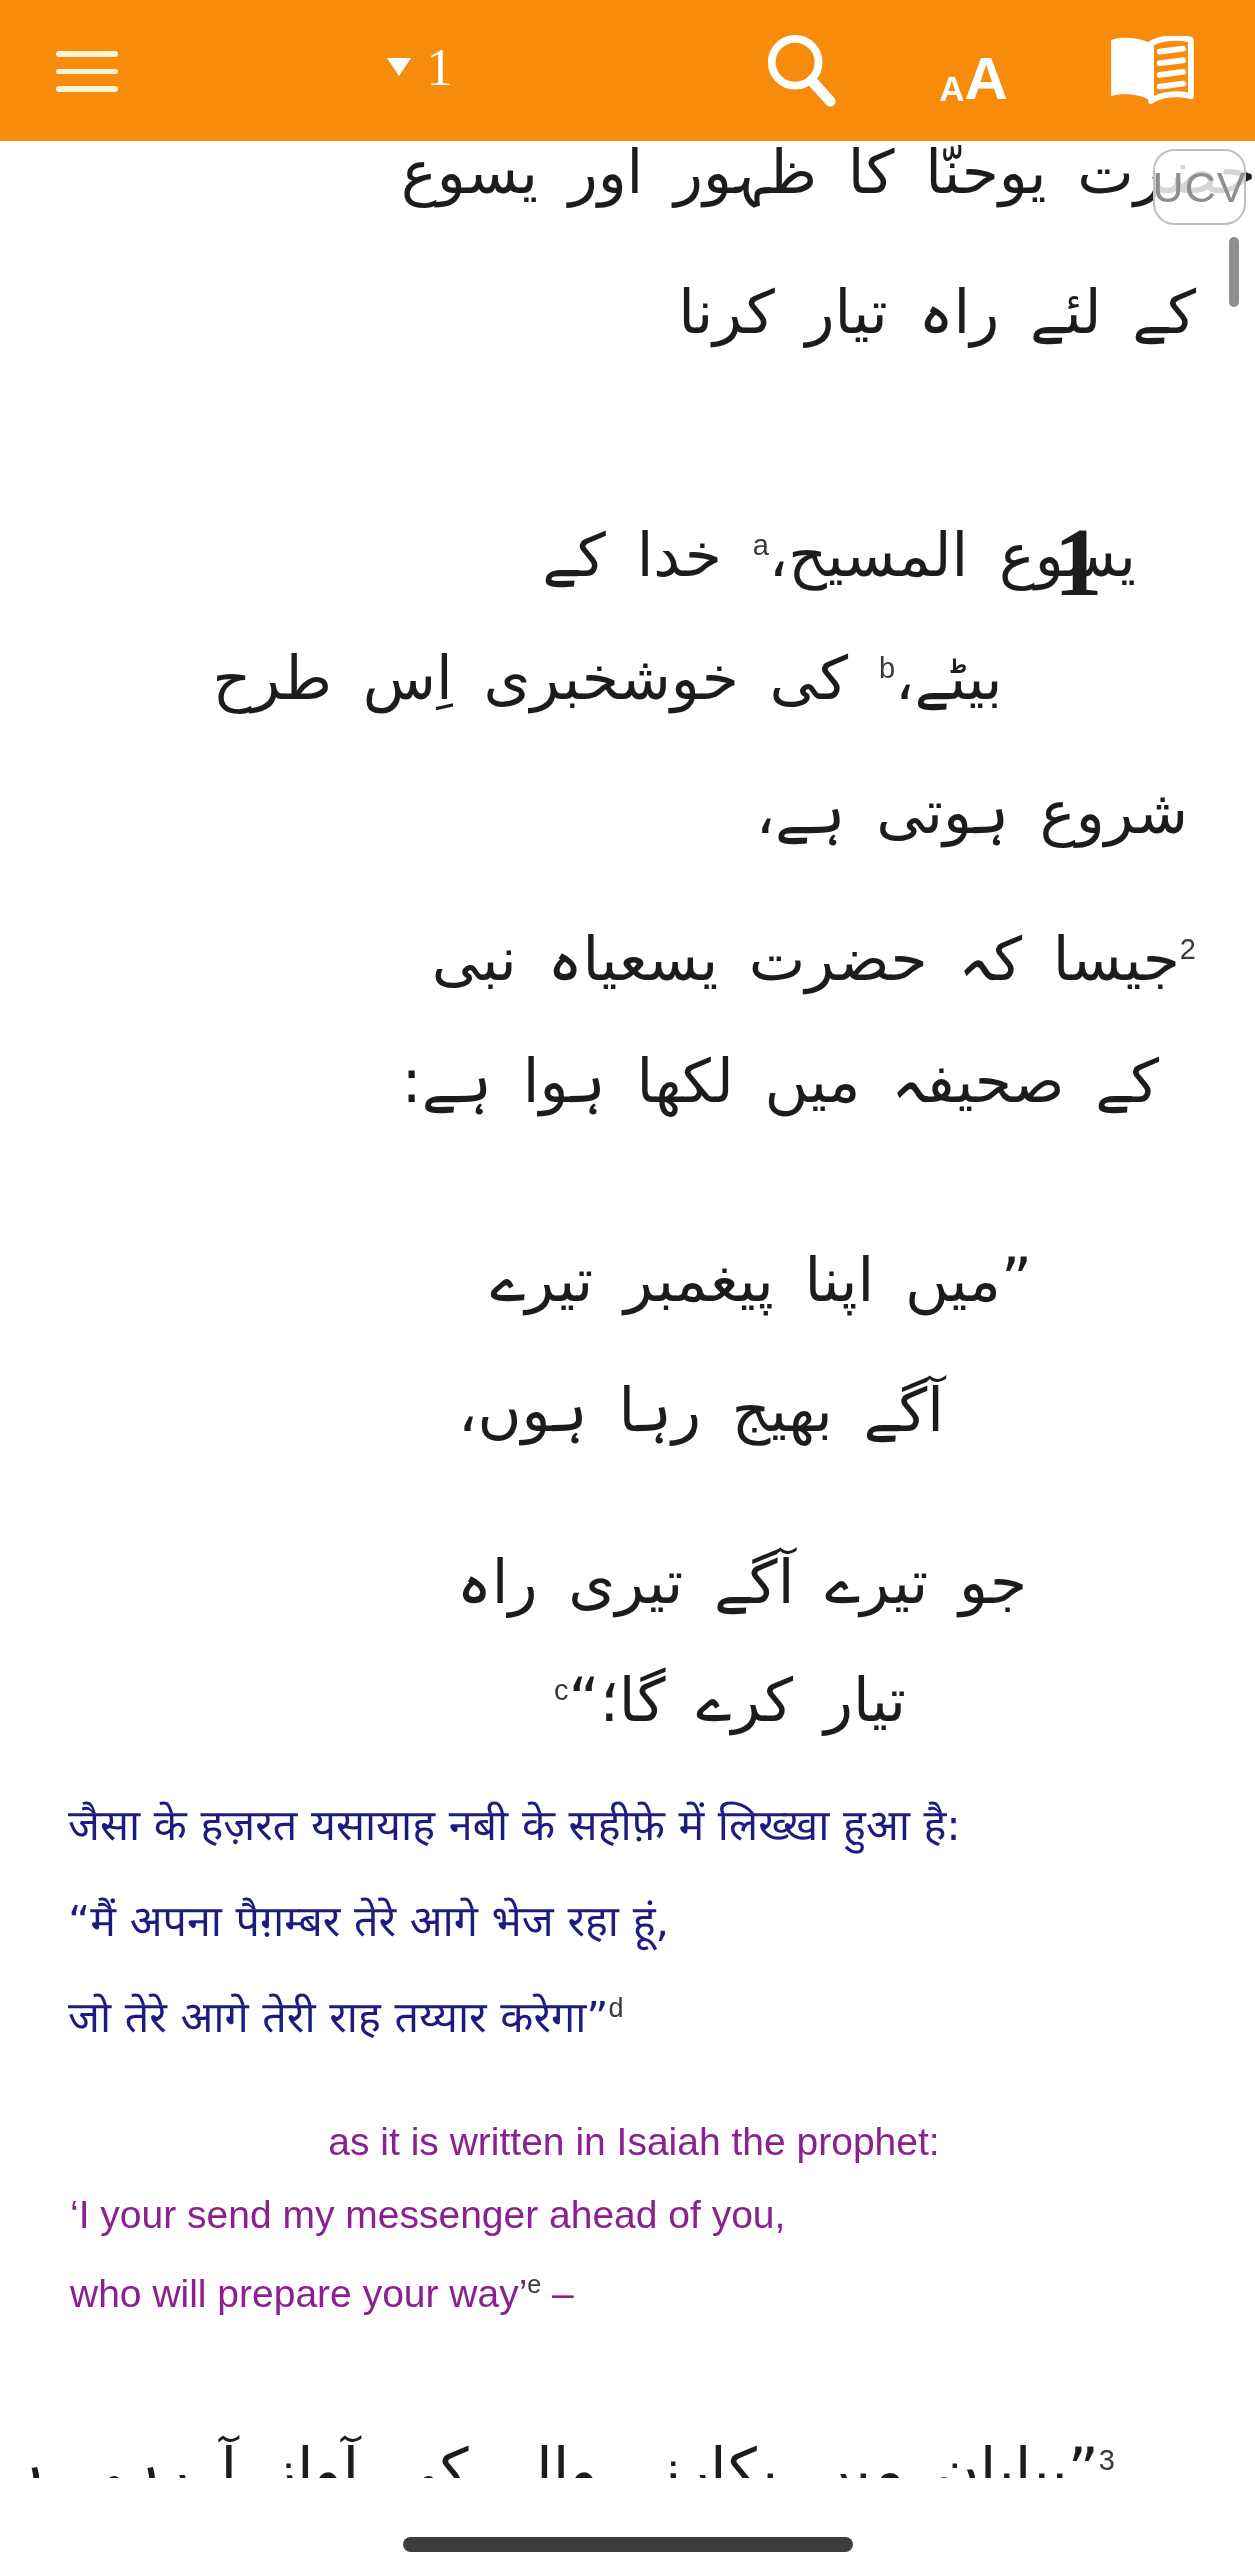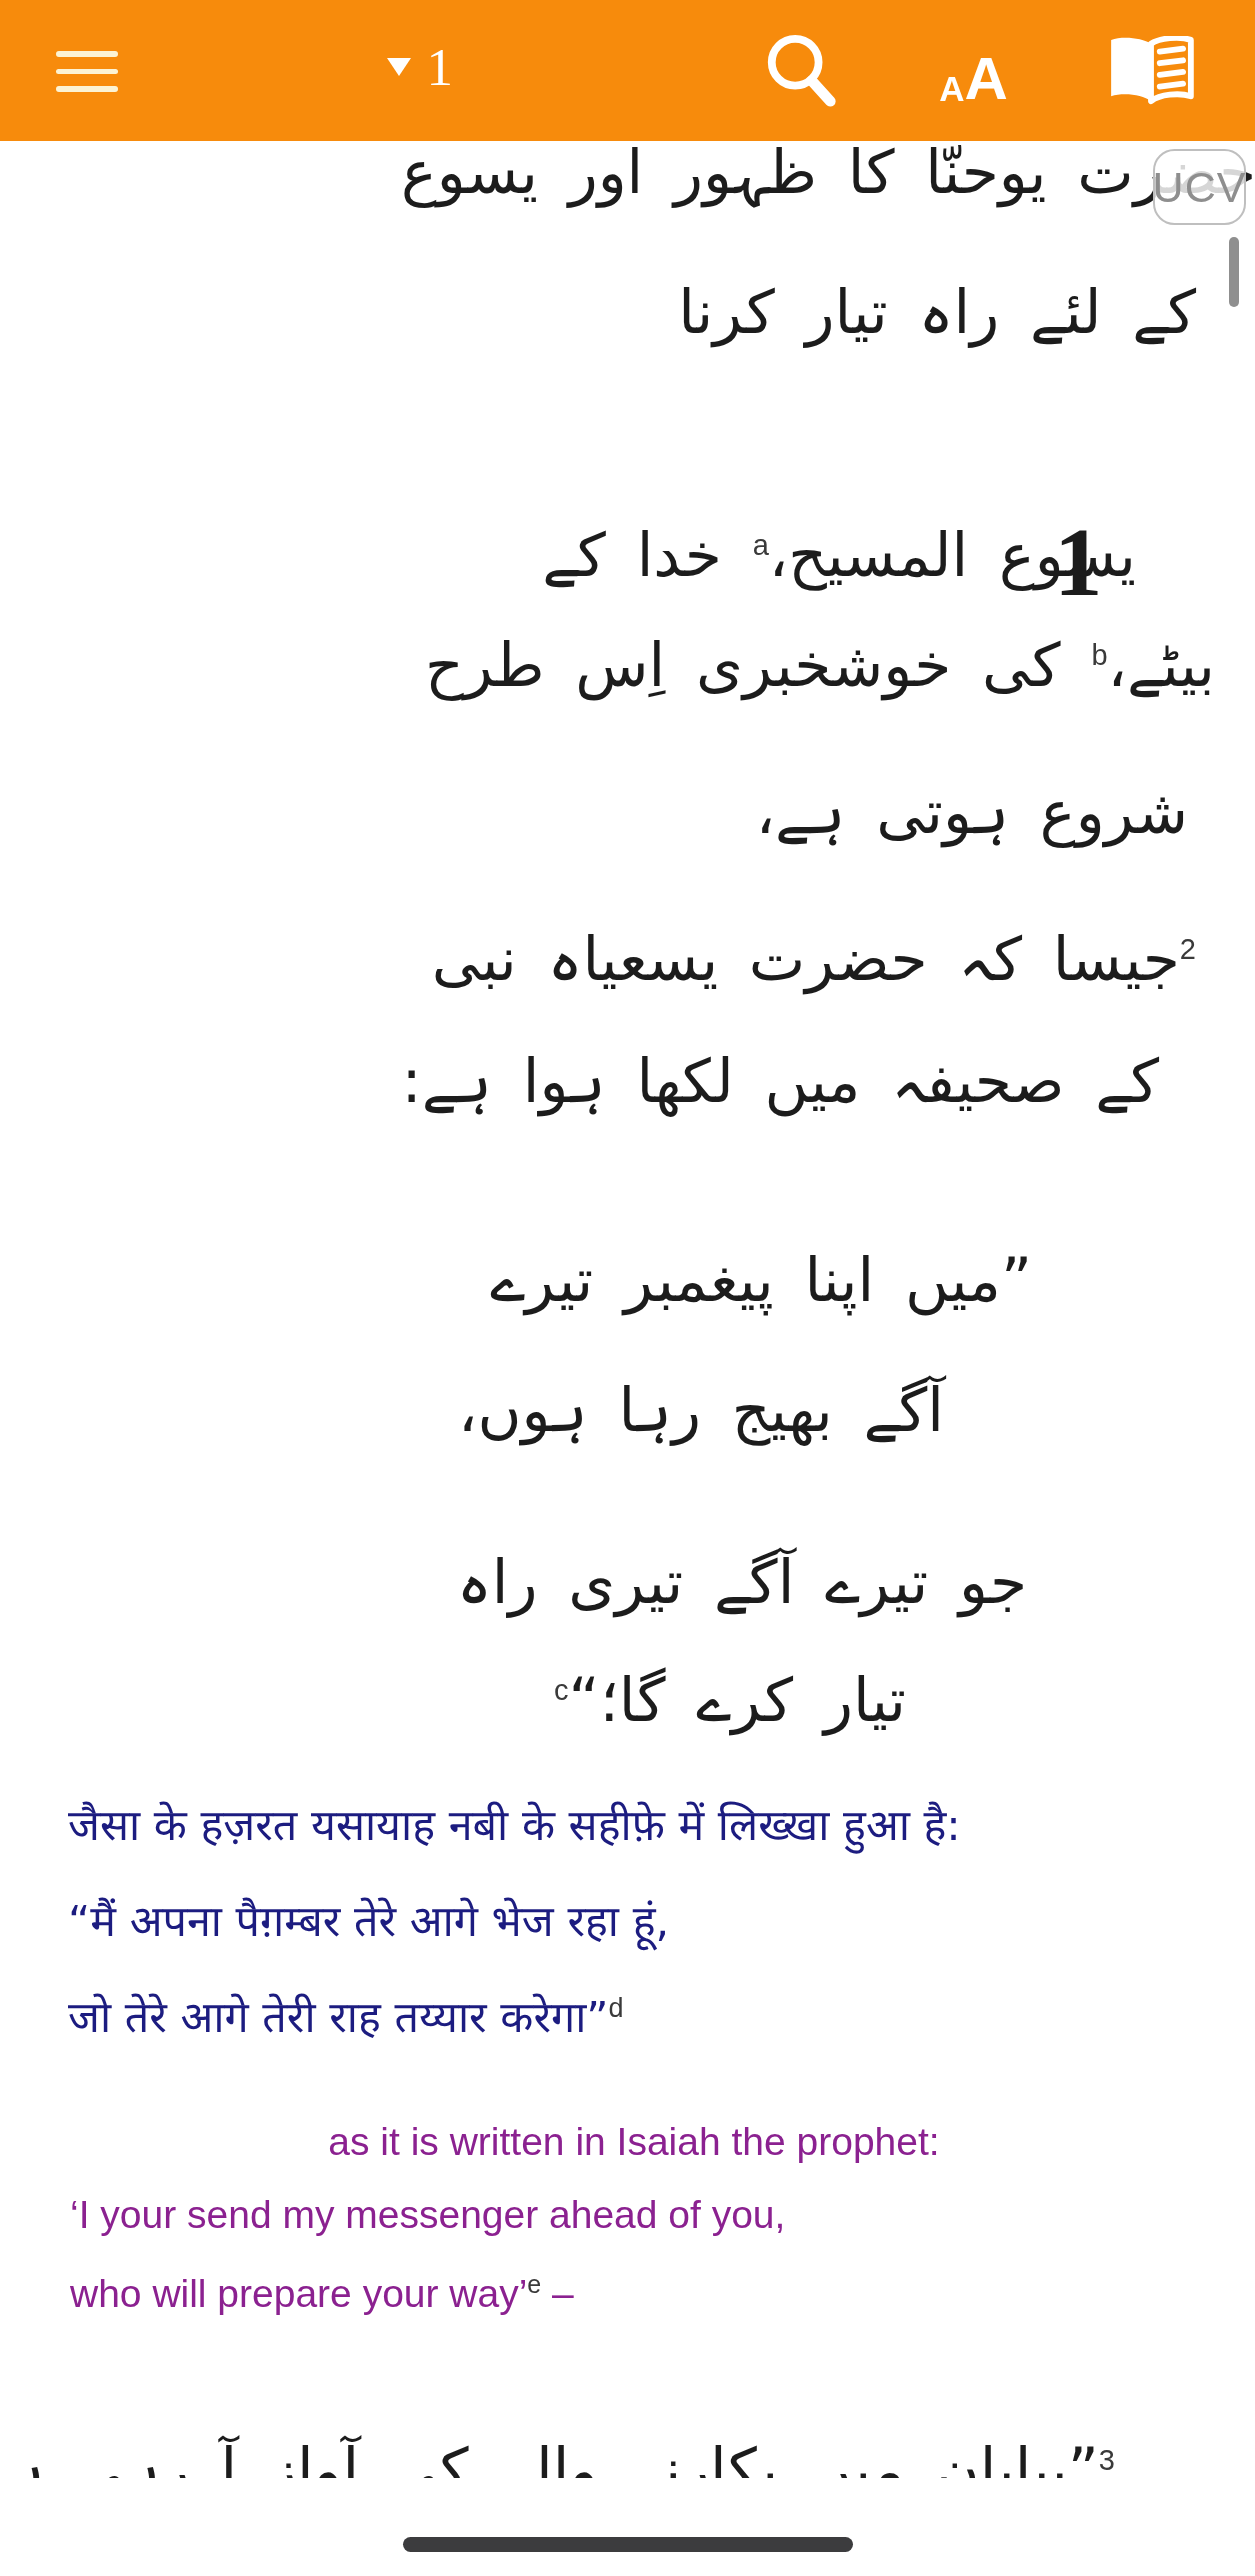--- a/index.html
+++ b/index.html
@@ -149,21 +149,21 @@
 
 <div class="version-badge">UCV</div>
 <div class="scrollbar-thumb"></div>
 
 <div class="uline" style="top:99px;">حضرت یوحنّا کا ظہور اور یسوع</div>
 <div class="uline" style="top:239px;padding-right:60px;">کے لئے راہ تیار کرنا</div>
 
 <div class="chapter-num">1</div>
 
 <div class="uline" style="top:482px;padding-right:120px;"><span>یسوع المسیح،</span><sup class="fn">a</sup><span> خدا کے</span></div>
-<div class="uline" style="top:592px;padding-right:41px;"><span>بیٹے،</span><sup class="fn">b</sup><span> کی خوشخبری اِس طرح</span></div>
+<div class="uline" style="top:605px;padding-right:41px;text-align:center;"><span>بیٹے،</span><sup class="fn">b</sup><span> کی خوشخبری اِس طرح</span></div>
 <div class="uline" style="top:739px;padding-right:68px;">شروع ہوتی ہے،</div>
 
 <div class="uline" style="top:886px;padding-right:60px;"><sup class="fn">2</sup><span>جیسا کہ حضرت یسعیاہ نبی</span></div>
 <div class="uline" style="top:1008px;padding-right:97px;">کے صحیفہ میں لکھا ہوا ہے:</div>
 
 <div class="uline" style="top:1207px;padding-right:224px;">”میں اپنا پیغمبر تیرے</div>
 <div class="uline" style="top:1337px;padding-right:312px;">آگے بھیج رہا ہوں،</div>
 <div class="uline" style="top:1509px;padding-right:229px;">جو تیرے آگے تیری راہ</div>
 <div class="uline" style="top:1627px;padding-right:350px;"><span>تیار کرے گا؛“</span><sup class="fn">c</sup></div>
 

